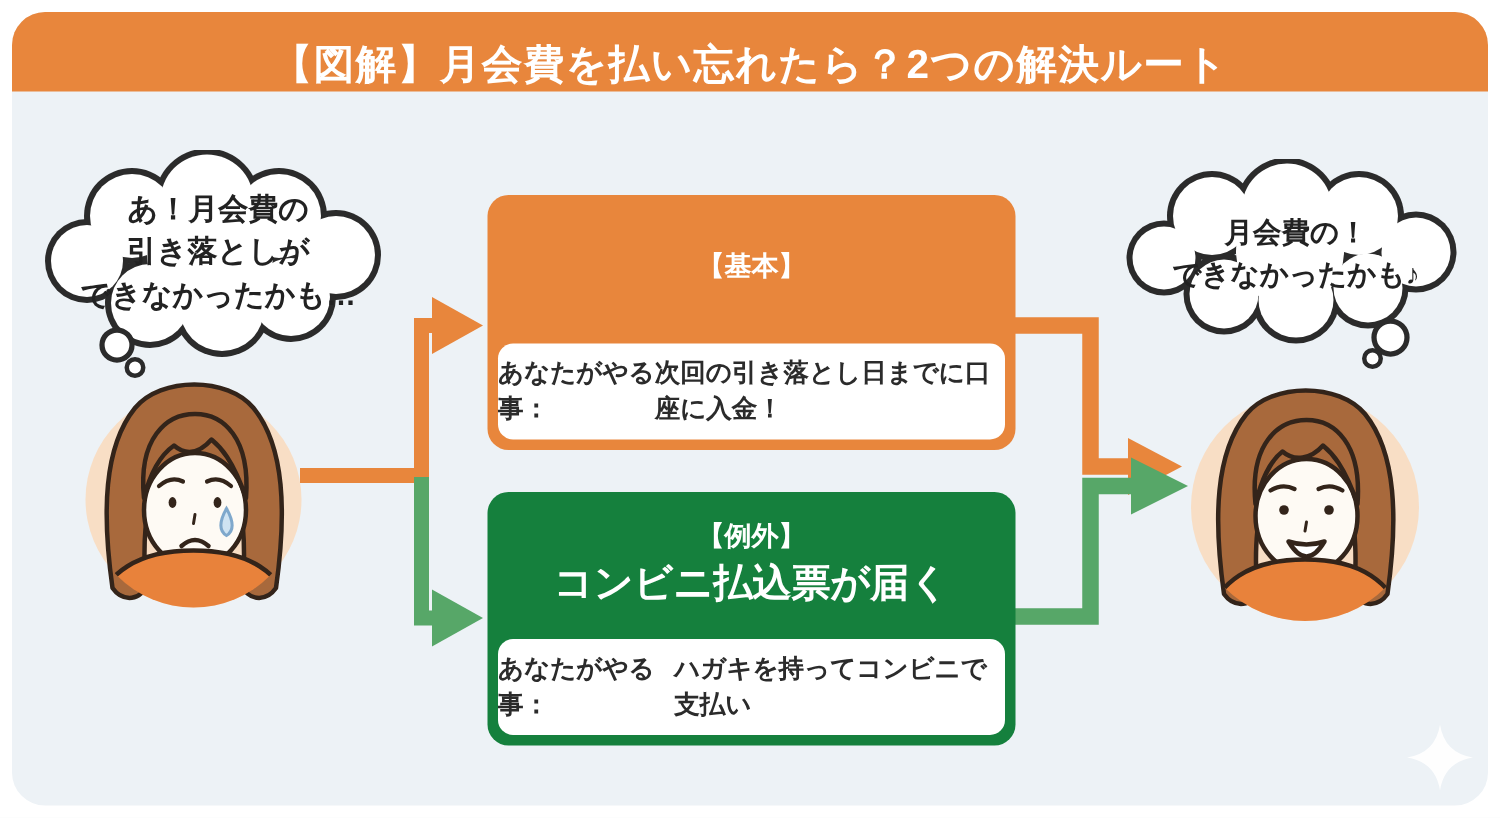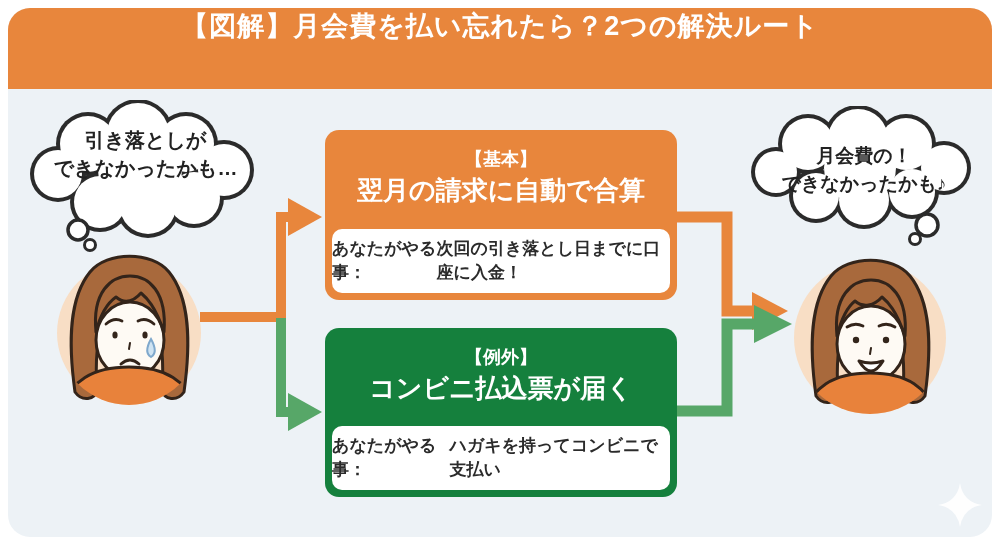--- a/index.html
+++ b/index.html
@@ -1,20 +1,20 @@
 <!DOCTYPE html>
 <html><head>
 <meta charset="utf-8">
 <style>
   html,body{margin:0;padding:0;background:#ffffff;}
   body{font-family:"Liberation Sans","DejaVu Sans",sans-serif;color:#2b2b2b;}
   .canvas{position:relative;width:1000px;height:545px;background:#ffffff;overflow:hidden;}
 
   .card{position:absolute;left:8px;top:8px;width:984px;height:529px;border-radius:22px;overflow:hidden;background:#EDF2F6;}
-  .header{position:absolute;left:0;top:0;width:100%;height:81px;background:#E8863C;display:flex;align-items:flex-start;justify-content:center;}
+  .header{position:absolute;left:0;top:0;width:100%;height:53px;background:#E8863C;display:flex;align-items:flex-end;justify-content:center;}
   .header-title{color:#ffffff;font-size:27px;font-weight:bold;letter-spacing:1px;text-align:center;}
 
   .overlay{position:absolute;left:0;top:0;width:1000px;height:545px;pointer-events:none;}
 
   
   .route-box{position:absolute;left:325px;width:352px;border-radius:14px;}
   .route-basic{top:130px;height:170px;background:#E8863C;}
   .route-exception{top:328px;height:169px;background:#15803d;}
   .route-title{position:absolute;left:0;right:0;top:0;height:96px;display:flex;flex-direction:column;align-items:center;justify-content:center;color:#ffffff;font-weight:bold;line-height:1.4;}
   .route-tag{font-size:18px;}
@@ -64,21 +64,20 @@
     </g>
     <g>
       <path d="M 674 411 L 727 411 L 727 324 L 758 324" fill="none" stroke="#57A768" stroke-width="11"></path>
       <polygon points="754,305 792,324 754,343" fill="#57A768"></polygon>
     </g>
   </svg>
 
   <div class="route-box route-basic">
     <div class="route-title">
       <div class="route-tag">【基本】</div>
-      <div class="route-main">翌月の請求に自動で合算</div>
     </div>
     <div class="route-inner">
       <div>あなたがやる事：</div>
       <div>次回の引き落とし日までに口座に入金！</div>
     </div>
   </div>
 
   <div class="route-box route-exception">
     <div class="route-title">
       <div class="route-tag">【例外】</div>
@@ -111,20 +110,21 @@
           <circle cx="166" cy="98" r="26"></circle>
           <circle cx="120" cy="106" r="28"></circle>
         <circle cx="72" cy="102" r="26"></circle>
           <circle cx="30" cy="74" r="24"></circle>
           <circle cx="112" cy="70" r="42"></circle>
       </g>
       <circle cx="50" cy="130" r="10" fill="#ffffff" stroke="#2b2b2b" stroke-width="3.5"></circle>
       <circle cx="62" cy="145" r="5.5" fill="#ffffff" stroke="#2b2b2b" stroke-width="3"></circle>
     </svg>
     <div class="bubble-text">
+      <div>あ！月会費の</div>
       <div>引き落としが</div>
       <div>できなかったかも…</div>
     </div>
   </div>
 
   <div class="bubble bubble-right">
     <svg width="228" height="142" viewBox="0 0 228 142">
       <g fill="#2b2b2b">
         <circle cx="58" cy="38" r="30"></circle>
           <circle cx="108" cy="33" r="34"></circle>

